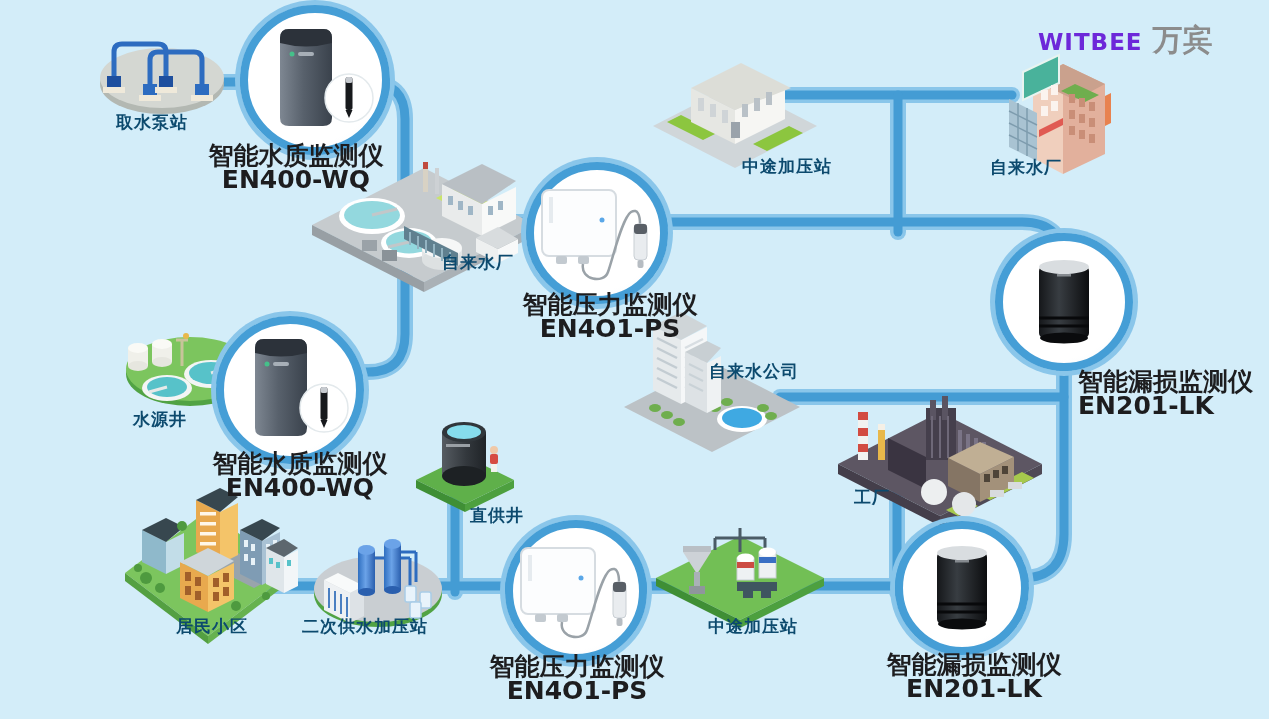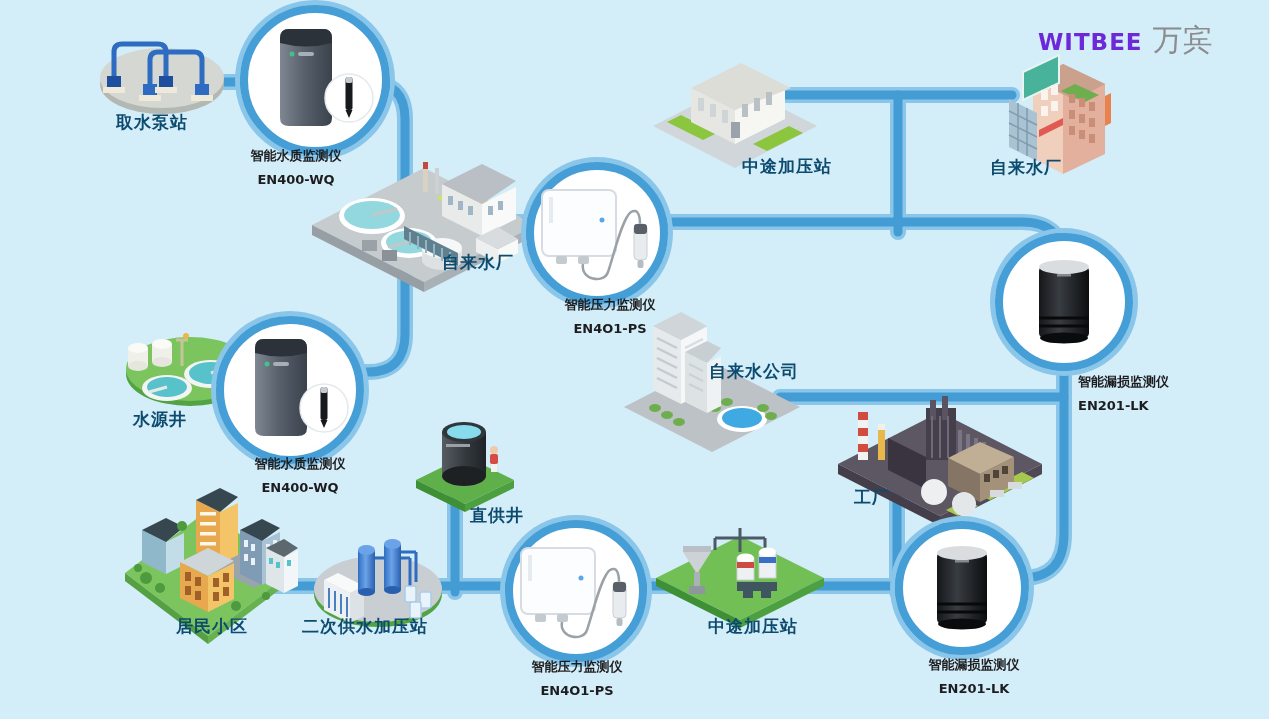--- a/index.html
+++ b/index.html
@@ -5,26 +5,26 @@
   html,body{margin:0;padding:0;background:#e9f4fa;}
   .stage{position:relative;width:1269px;height:719px;background:#D3EDF9;overflow:hidden;
          font-family:"DejaVu Sans","Liberation Sans",sans-serif;}
   .pipes{position:absolute;left:0;top:0;}
   .fac{position:absolute;}
   .circle{position:absolute;border-radius:50%;background:radial-gradient(circle at 45% 40%,#ffffff 70%,#f1f6f9);
           border:8px solid #459ED6;box-shadow:0 0 0 5px #8AC6EA;
           display:flex;align-items:center;justify-content:center;}
   .flabel{position:absolute;transform:translateX(-50%);font-size:17px;font-weight:700;color:#0c4a6e;
           white-space:nowrap;letter-spacing:1px;}
-  .dlabel{position:absolute;transform:translateX(-50%);text-align:center;font-size:13px;font-weight:700;
+  .dlabel{position:absolute;transform:translateX(-50%);text-align:center;font-size:25px;font-weight:700;
           color:#1d1d1f;line-height:24px;white-space:nowrap;}
   .dlabel.align-left{transform:none;text-align:left;}
   .logo{position:absolute;left:1038px;top:20px;white-space:nowrap;}
   .logo .w{color:#6d28d9;font-size:23px;font-weight:800;letter-spacing:1px;}
-  .logo .c{color:#8C8C8C;font-size:30px;font-weight:400;margin-left:10px;}
+  .logo .c{color:#8C8C8C;font-size:30px;font-weight:700;margin-left:10px;}
 </style>
 </head>
 <body>
 
 <svg width="0" height="0" style="position:absolute">
   <defs>
     <linearGradient id="gwq" x1="0" y1="0" x2="1" y2="0">
       <stop offset="0" stop-color="#7e8792"></stop>
         <stop offset="0.45" stop-color="#58616c"></stop>
         <stop offset="1" stop-color="#3a424c"></stop>

